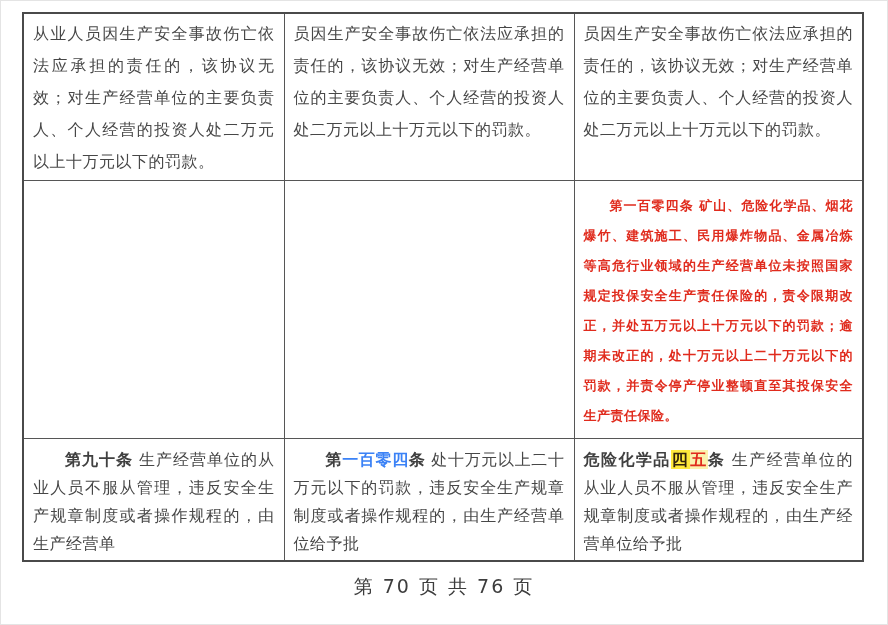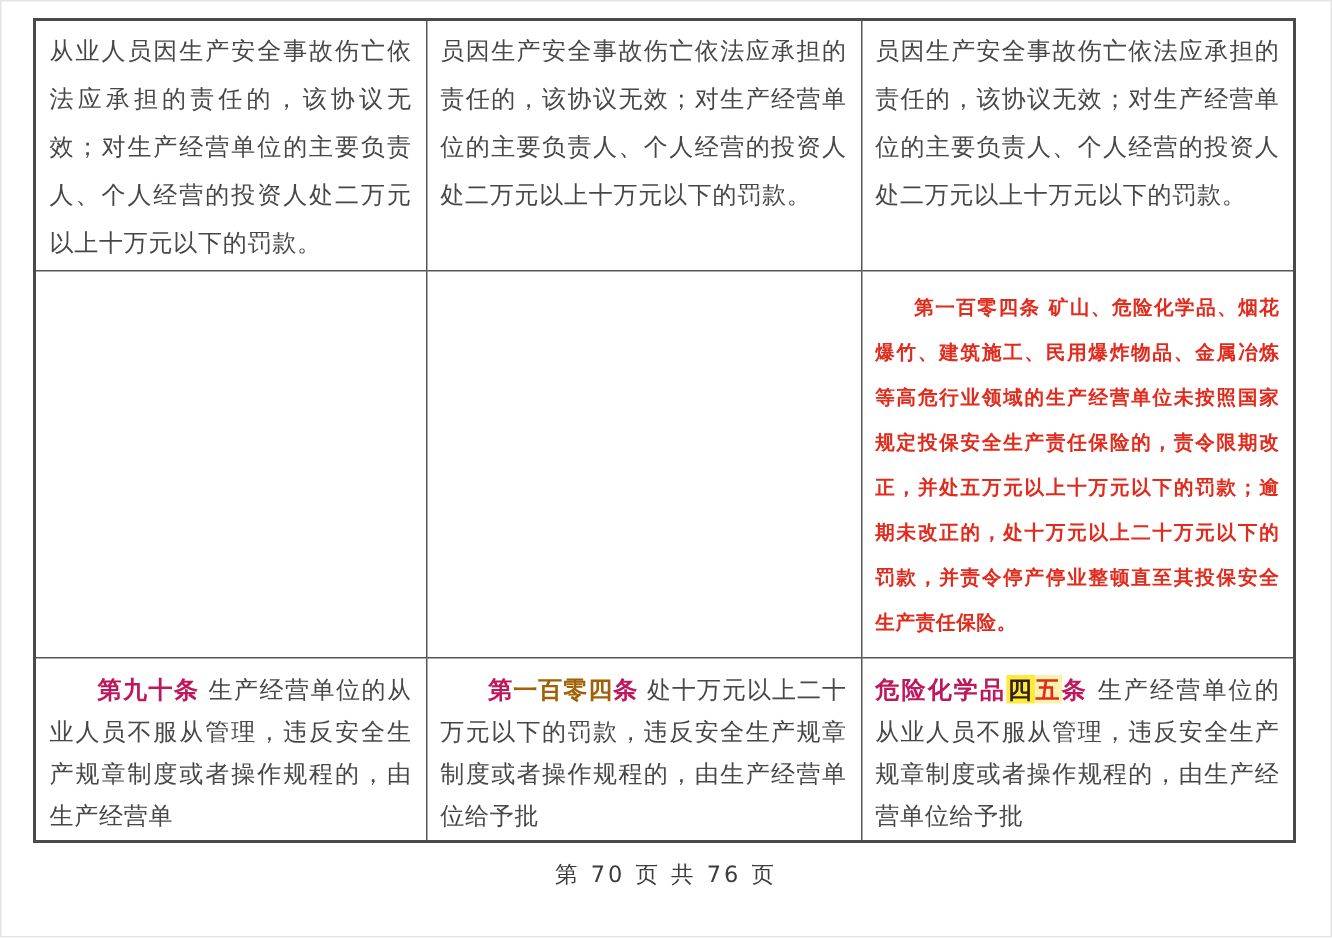--- a/index.html
+++ b/index.html
@@ -39,22 +39,22 @@
     font-size: 16px;
     line-height: 32px;
     color: #474747;
     text-align: justify;
     letter-spacing: 0.5px;
   }
   .indent { text-indent: 2em; }
 
   .row-3 .cell-text { line-height: 28px; padding-top: 3px; }
 
-  .article-no { font-weight: bold; color: #be185d; }
-  .red-text  { color: #a16207; }
+  .article-no { font-weight: bold; color: #404040; }
+  .red-text  { color: #3b82f6; }
 
   .red-para {
     margin: 6px 0 0 0;
     font-size: 13px;
     line-height: 30px;
     font-weight: bold;
     color: #e02b1d;
     text-align: justify;
     letter-spacing: 0.5px;
   }
@@ -70,21 +70,21 @@
     color: #e02b1d;
     font-weight: bold;
   }
 
   .footer {
     position: absolute;
     left: 0;
     right: 0;
     top: 573px;
     text-align: center;
-    font-size: 15px;
+    font-size: 19px;
     color: #3d3d3d;
     letter-spacing: 2px;
   }
 </style>
 </head>
 <body>
 
 <div class="page">
 
   <table class="law-table">

